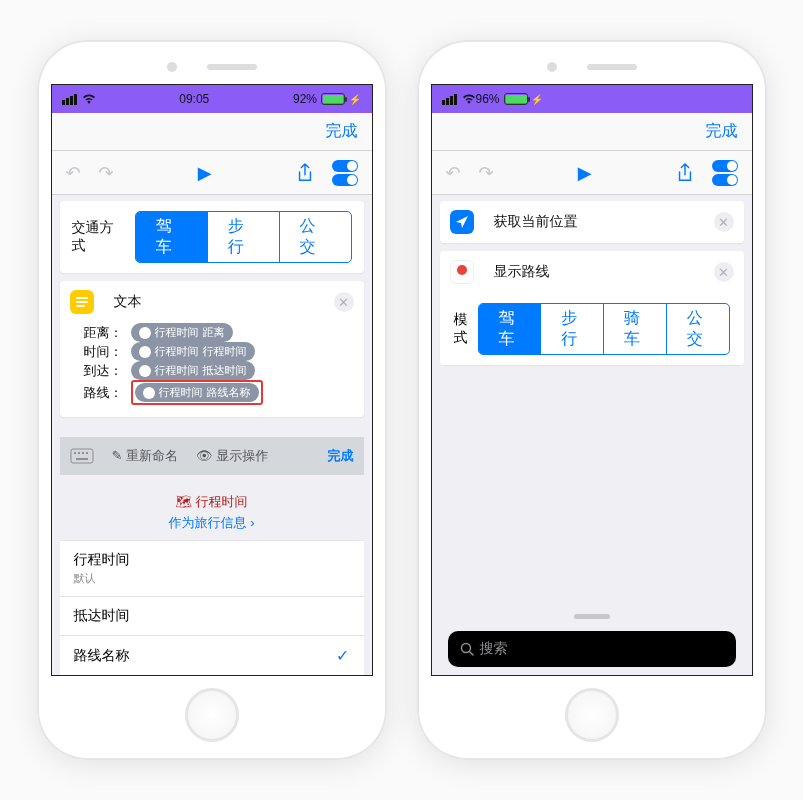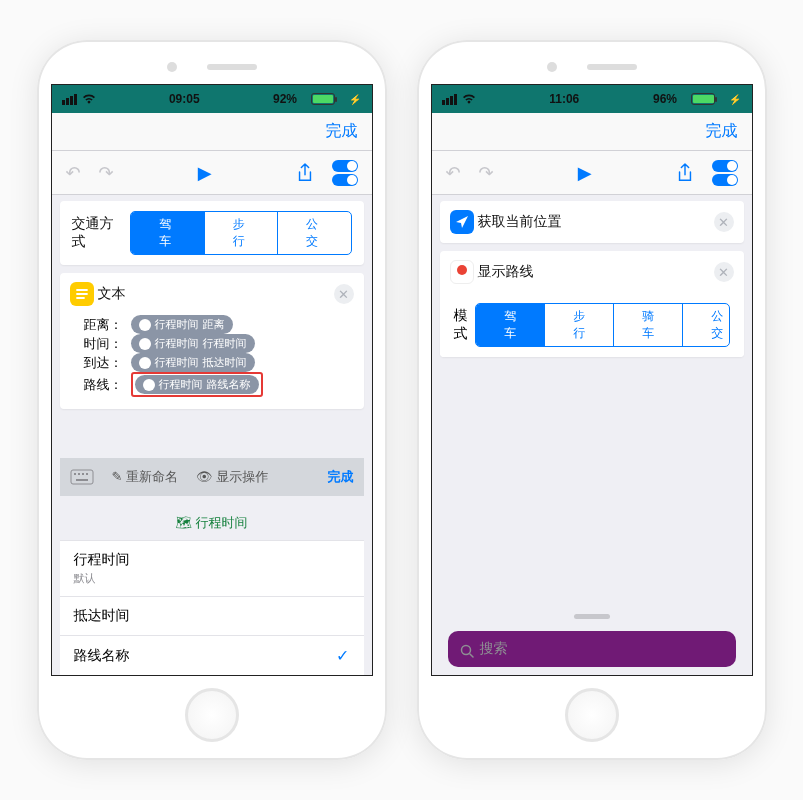--- a/index.html
+++ b/index.html
@@ -3,70 +3,70 @@
 <meta charset="utf-8">
 <style>
 *{box-sizing:border-box;margin:0;padding:0;font-family:-apple-system,"PingFang SC","Helvetica Neue",sans-serif}
 body{background:#fafafa;display:flex;justify-content:center;gap:30px;padding:40px 20px}
 .phone{width:350px;height:720px;background:#fff;border-radius:50px;padding:10px;box-shadow:0 4px 30px rgba(0,0,0,.1),inset 0 0 0 2px #e5e5e5}
 .phone-inner{width:100%;height:100%;border-radius:42px;position:relative;overflow:hidden;display:flex;flex-direction:column;background:#fff}
 .notch{display:flex;justify-content:center;gap:30px;align-items:center;height:34px}
 .speaker{width:50px;height:6px;background:#ddd;border-radius:3px}
 .camera{width:10px;height:10px;background:#ddd;border-radius:50%}
 .screen{flex:1;background:#efeff4;display:flex;flex-direction:column;border:1px solid #222;margin:0 4px 4px}
-.statusbar{height:28px;background:#0f766e;display:flex;align-items:center;padding:0 10px;font-size:12px;font-weight:700;color:#111}
+.statusbar{height:28px;background:#8b5cf6;display:flex;align-items:center;padding:0 10px;font-size:12px;font-weight:400;color:#111}
 .statusbar .mid{flex:1;text-align:center}
-.battery{display:inline-flex;align-items:center;gap:14px}
+.battery{display:inline-flex;align-items:center;gap:4px}
 .batpill{width:24px;height:12px;border:1px solid #333;border-radius:3px;position:relative;display:inline-block}
 .batpill::after{content:"";position:absolute;right:-3px;top:3px;width:2px;height:5px;background:#333;border-radius:1px}
 .batfill{position:absolute;left:1px;top:1px;bottom:1px;background:#4cd964;border-radius:1px}
 .navbar{height:38px;background:#f9f9f9;border-bottom:.5px solid #d1d1d6;display:flex;justify-content:flex-end;align-items:center;padding:0 14px}
 .navbar .done{color:#007aff;font-size:16px}
 .toolbar{height:44px;background:#f9f9f9;border-bottom:.5px solid #d1d1d6;display:flex;align-items:center;padding:0 14px;gap:18px}
 .toolbar .spacer{flex:1}
 .ticon{color:#007aff;font-size:18px}
 .ticon.dim{color:#c7c7cc}
 .toggle-stack{display:inline-flex;flex-direction:column;gap:2px}
 .tg{width:26px;height:12px;border-radius:6px;background:#007aff;position:relative}
 .tg::after{content:"";position:absolute;top:1px;width:10px;height:10px;background:#fff;border-radius:50%}
 .tg.on::after{right:1px}
 .content{flex:1;overflow:hidden;padding:6px 8px 0;display:flex;flex-direction:column;gap:8px}
 .card{background:#fff;border-radius:4px;box-shadow:0 1px 2px rgba(0,0,0,.06);overflow:hidden}
 .card-pad{padding:10px 12px}
 .row{display:flex;align-items:center;gap:8px}
 .row+.row{margin-top:0}
 .lbl{font-size:14px;color:#111;min-width:44px}
 .seg{display:flex;border:1px solid #007aff;border-radius:5px;overflow:hidden;margin-left:auto}
-.seg span{font-size:12px;padding:4px 28px;color:#007aff;border-left:1px solid #007aff}
+.seg span{font-size:16px;padding:4px 20px;color:#007aff;border-left:1px solid #007aff}
 .seg span:first-child{border-left:0}
 .seg span.on{background:#007aff;color:#fff}
-.card-head{display:flex;align-items:center;gap:4px;padding:9px 10px}
+.card-head{display:flex;align-items:center;gap:20px;padding:9px 10px}
 .card-head .title{font-size:14px;font-weight:500;color:#111}
 .close-x{margin-left:auto;width:20px;height:20px;border-radius:50%;background:#eceef1;color:#aeb2ba;display:flex;align-items:center;justify-content:center;font-size:13px}
 .sq{width:24px;height:24px;border-radius:6px;display:flex;align-items:center;justify-content:center;font-size:14px;color:#fff}
 .sq.yellow{background:#ffcc00}
 .sq.blue{background:#007aff}
 .sq.white{background:#fff;border:1px solid #eee}
 .pin{width:10px;height:10px;border-radius:50%;background:#ea4335;position:relative;top:-2px}
 .body-rows{padding:0 24px 12px}
 .body-rows .row{font-size:13px}
 .token{background:#8b95a6;color:#fff;border-radius:10px;padding:2px 8px;font-size:11px;display:inline-flex;align-items:center;gap:4px}
 .token .ti{width:12px;height:12px;border-radius:50%;background:#fff;display:inline-block}
 .redbox{border:2px solid #e53935;border-radius:3px;padding:1px 2px;display:inline-flex}
 .kbbar{background:#d4d7dc;height:38px;display:flex;align-items:center;padding:0 10px;gap:18px;font-size:13px;color:#555}
 .kbbar .kdone{margin-left:auto;color:#007aff;font-weight:600}
 .kbpanel{background:#efeff4;flex:1;display:flex;flex-direction:column}
 .kbtop{text-align:center;padding:10px 0 8px}
-.kbtop .ln1{font-size:13px;color:#15803d}
+.kbtop .ln1{font-size:13px;color:#b91c1c}
 .kbtop .ln2{font-size:13px;color:#007aff;margin-top:3px}
 .opt{background:#fff;border-top:.5px solid #e3e3e8;padding:10px 14px;font-size:14px;display:flex;align-items:center;justify-content:space-between}
 .opt .sub{font-size:11px;color:#8e8e93;margin-top:2px}
 .check{color:#007aff;font-size:16px}
 .homebtn{width:54px;height:54px;border-radius:50%;border:3px solid #e5e5e5;margin:8px auto;background:radial-gradient(circle,#fff,#f3f3f3)}
-.searchbar{margin:auto 8px 8px;background:#701a75;border-radius:10px;padding:9px 12px;font-size:14px;color:#8e8e93;display:flex;align-items:flex-end;gap:6px}
+.searchbar{margin:auto 8px 8px;background:#000000;border-radius:10px;padding:9px 12px;font-size:14px;color:#8e8e93;display:flex;align-items:center;gap:6px}
 .handle{width:36px;height:5px;background:#c7c7cc;border-radius:3px;margin:6px auto 4px}
 .opt-row{background:#fff;padding:10px 14px;font-size:14px;display:flex;align-items:center}
 .opt-row+.opt-row{border-top:.5px solid #ececf0}
 .sigbars{display:inline-flex;align-items:flex-end;gap:1px}
 .sigbars i{width:3px;background:#111;display:inline-block}
 .sigbars i:nth-child(1){height:5px}.sigbars i:nth-child(2){height:7px}.sigbars i:nth-child(3){height:9px}.sigbars i:nth-child(4){height:11px}
 svg{display:block}
 </style>
 </head>
 <body>
@@ -188,20 +188,21 @@
                 <rect x="6" y="10" width="12" height="2" fill="#8e8e93"></rect>
               </svg>
      </span>
      <span>✎ <span>重新命名</span></span>
      <span>👁 <span>显示操作</span></span>
      <span class="kdone">完成</span>
     </div>
     <div class="kbpanel">
      <div class="kbtop">
       <div class="ln1">🗺 <span>行程时间</span></div>
+      <div class="ln2"><span>作为旅行信息</span> ›</div>
      </div>
      <div class="opt">
               <div>
                 <div>行程时间</div>
                 <div class="sub">默认</div>
               </div>
             </div>
      <div class="opt">
               <span>抵达时间</span>
             </div>
@@ -228,21 +229,20 @@
             <i></i>
             <i></i>
             <i></i>
             <i></i>
           </span>
     <span style="margin-left:5px">
      <svg width="14" height="10" viewBox="0 0 14 10">
               <path d="M7 9.5a1.4 1.4 0 100-2.8 1.4 1.4 0 000 2.8zM3.3 5.4a5.3 5.3 0 017.4 0l-1.2 1.2a3.6 3.6 0 00-5 0zM1 3.1a8.5 8.5 0 0112 0l-1.2 1.2a6.8 6.8 0 00-9.6 0z" fill="#111"></path>
             </svg>
     </span>
-    <span class="mid">11:06</span>
     <span class="battery">
      <span>96%</span>
      <span class="batpill">
               <span class="batfill" style="width:96%"></span>
             </span>
      <span style="color:#111;font-size:10px">⚡</span>
     </span>
    </div>
    <div class="navbar">
     <span class="done">完成</span>

